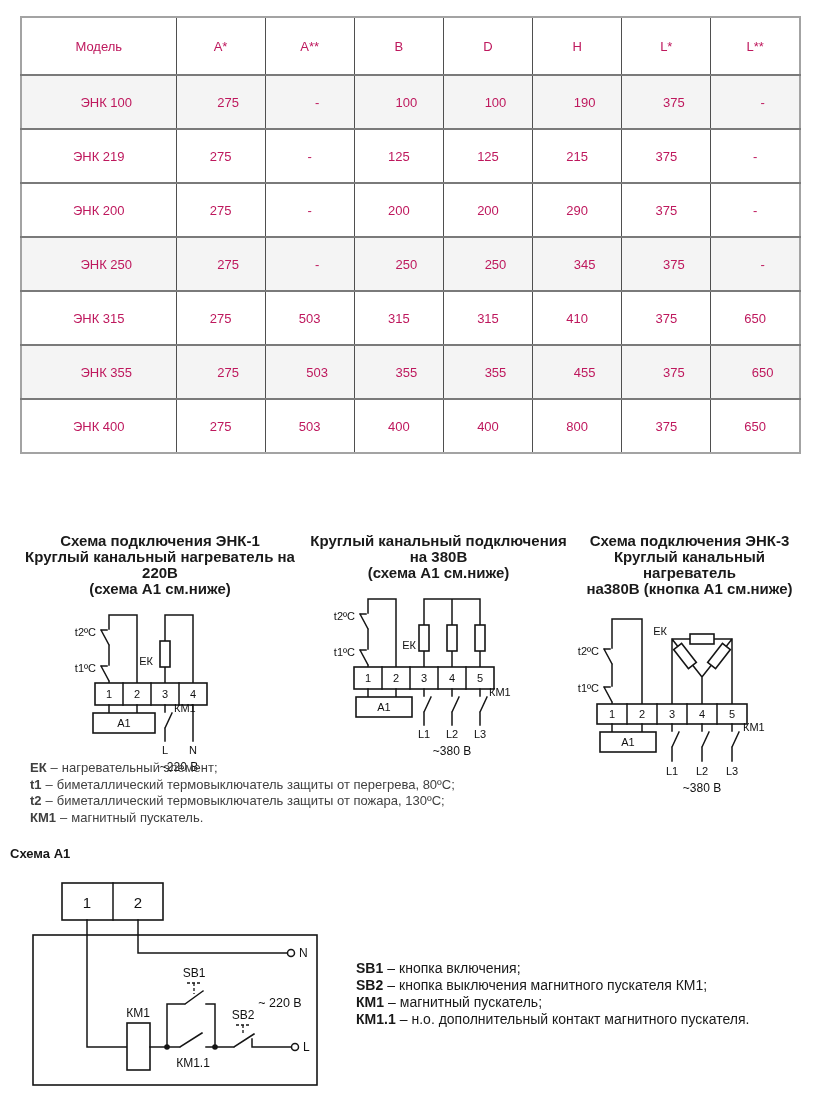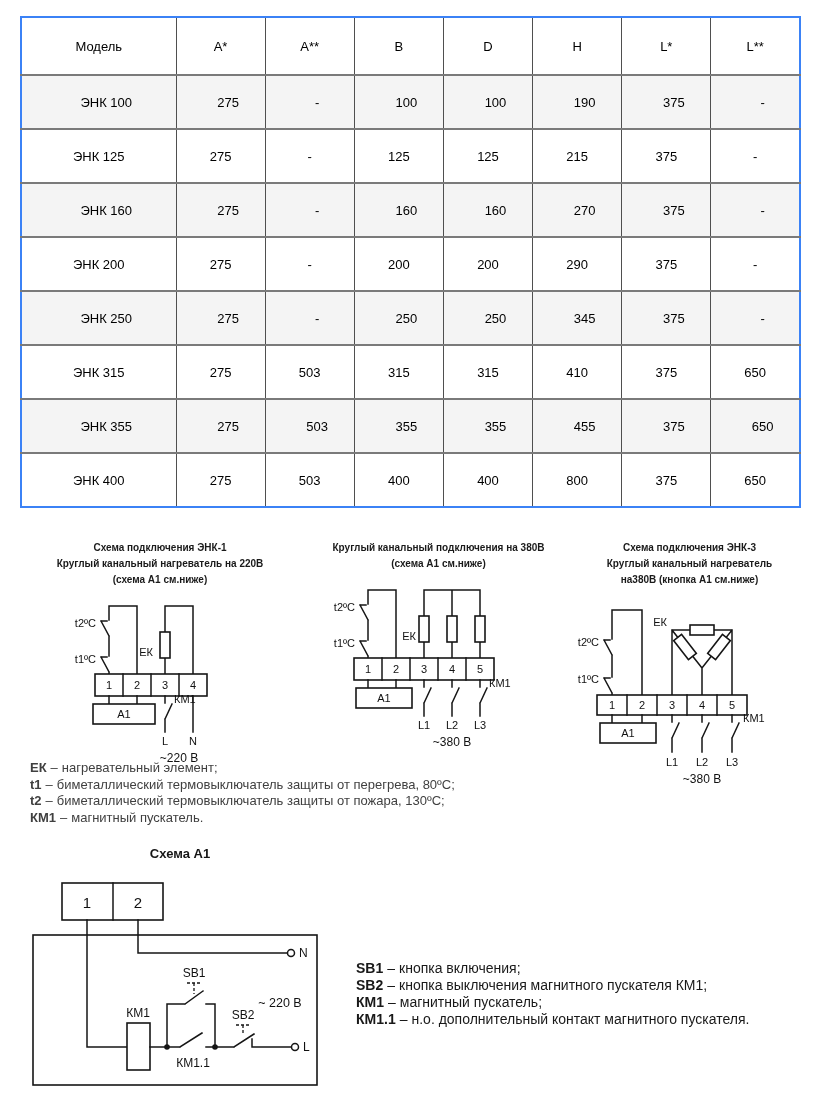--- a/index.html
+++ b/index.html
@@ -1,34 +1,34 @@
 <!DOCTYPE html>
 <html><head>
 <meta charset="utf-8">
 <style>
   html,body { margin:0; padding:0; background:#ffffff; }
   body { font-family:"Liberation Sans","DejaVu Sans",sans-serif; color:#222; }
   .page { position:relative; width:820px; height:1105px; background:#fff; overflow:hidden; }
 
   
   .spec-table { position:absolute; left:20px; top:16px; width:781px;
-    border-collapse:collapse; border:2px solid #3b82f6; table-layout:fixed;
-    font-size:13px; color:#000000; }
+    border-collapse:collapse; border:2px solid #a3a3a3; table-layout:fixed;
+    font-size:13px; color:#be185d; }
   .spec-table th, .spec-table td { border-left:1px solid #4f4f4f; border-top:2px solid #7a7a7a;
     text-align:center; vertical-align:middle; font-weight:normal; height:52px; padding:0; }
   .spec-table thead th { border-top:none; height:56px; }
   .spec-table tr.alt td { background:#f4f4f4;padding-left:15px; }
 
   
   .diagrams { position:absolute; top:533px; left:10px; width:802px; display:flex; }
   .diagram { text-align:center; }
   .diagram.col1 { width:300px; }
   .diagram.col2 { width:257px; }
   .diagram.col3 { width:245px; }
-  .d-title { font-size:10px; font-weight:bold; line-height:16px; color:#1a1a1a;margin-top:7px; }
+  .d-title { font-size:15px; font-weight:bold; line-height:16px; color:#1a1a1a; }
   .diagram svg { margin-top:8px; }
 
   
   svg text { font-family:"Liberation Sans","DejaVu Sans",sans-serif; font-size:11px; fill:#111; }
   .wire { stroke:#161616; stroke-width:1.5; fill:none; stroke-linecap:square; }
   .dash-wire { stroke:#161616; stroke-width:1.3; fill:none; stroke-dasharray:3 2; }
   .box { stroke:#161616; stroke-width:1.6; fill:#ffffff; }
   .tnum { text-anchor:middle; }
   .tnum-big { text-anchor:middle; font-size:15px; }
   .lbl-m { text-anchor:middle; }
@@ -41,21 +41,21 @@
   
   .legend-components { position:absolute; left:30px; top:760px; font-size:13px; line-height:16.5px; color:#404040; }
   .legend-schema { position:absolute; left:356px; top:960px; width:455px; font-size:14px; line-height:17px; color:#191919; }
   .legend-line b { font-weight:bold; }
   .legend-line .sep { margin:0 4px; }
   .misspelled { text-decoration-style:wavy;
     text-decoration-color:#d93025; text-decoration-thickness:1px; text-underline-offset:3px; }
 
   
   .schema-a1 { position:absolute; left:10px; top:846px; width:345px; }
-  .schema-title { width:340px; text-align:center; font-weight:bold; font-size:13px; color:#161616; }
+  .schema-title { width:340px; text-align:left; font-weight:bold; font-size:13px; color:#161616; }
   .schema-a1 svg { margin-top:6px; }
 </style>
 </head>
 <body>
 
 <div class="page">
 
   <table class="spec-table">
     <colgroup>
       <col style="width:155px">
@@ -84,36 +84,26 @@
         <td>ЭНК 100</td>
         <td>275</td>
         <td>-</td>
         <td>100</td>
         <td>100</td>
         <td>190</td>
         <td>375</td>
         <td>-</td>
       </tr>
       <tr>
-        <td>ЭНК 125</td>
+        <td>ЭНК 219</td>
         <td>275</td>
         <td>-</td>
         <td>125</td>
         <td>125</td>
         <td>215</td>
-        <td>375</td>
-        <td>-</td>
-      </tr>
-      <tr class="alt">
-        <td>ЭНК 160</td>
-        <td>275</td>
-        <td>-</td>
-        <td>160</td>
-        <td>160</td>
-        <td>270</td>
         <td>375</td>
         <td>-</td>
       </tr>
       <tr>
         <td>ЭНК 200</td>
         <td>275</td>
         <td>-</td>
         <td>200</td>
         <td>200</td>
         <td>290</td>

